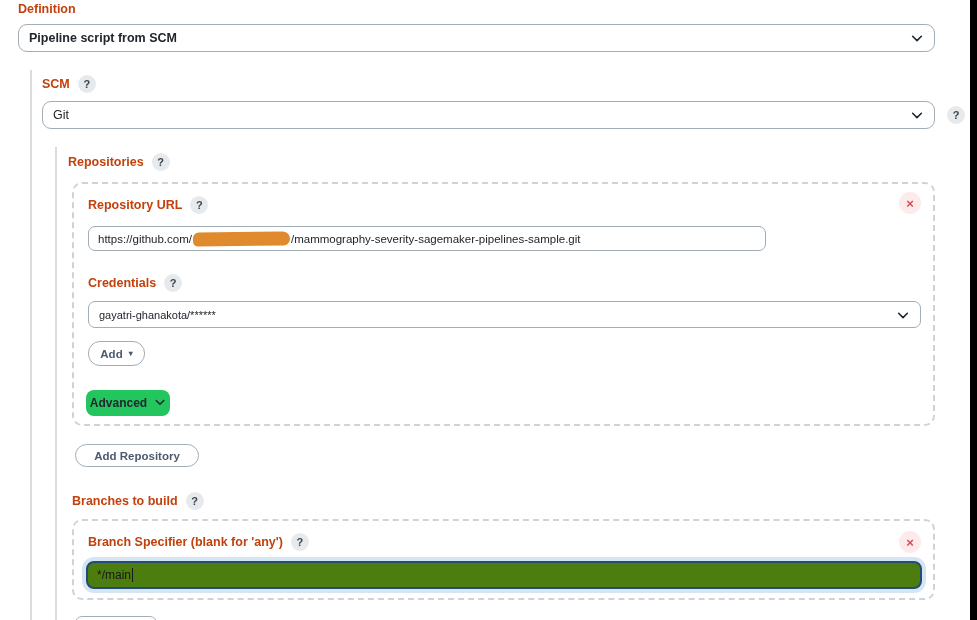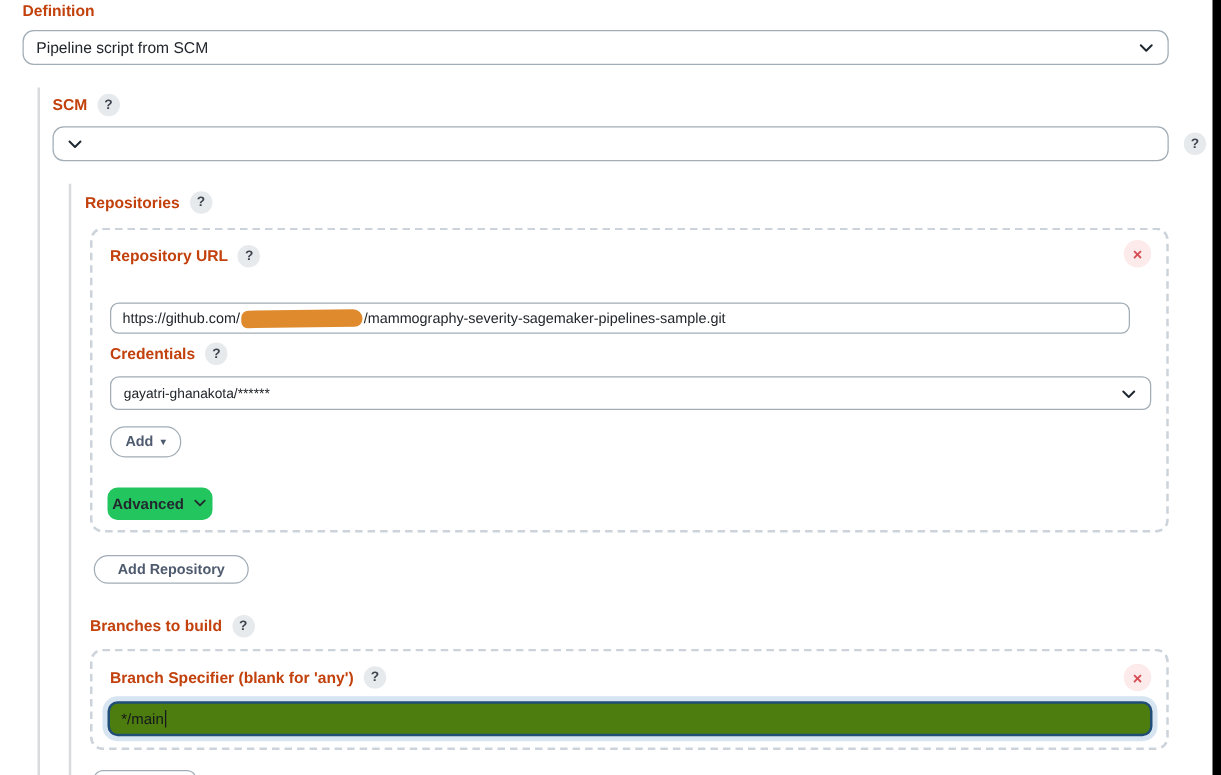--- a/index.html
+++ b/index.html
@@ -191,37 +191,38 @@
 </style>
 </head>
 <body>
 
 <div class="screen">
 
   <div class="form-label-row" style="left:18px; top:0px;">
     <span class="form-label">Definition</span>
   </div>
 
-  <div class="select" style="left:18px; top:24px; width:917px; height:28px;">
+  <div class="select" style="left:18px; top:24px; width:917px; height:28px;font-weight:bold;">
     <span class="select-value">Pipeline script from SCM</span>
     <span class="chev">
       <svg width="14" height="14" viewBox="0 0 16 16">
           <path d="M3 6l5 5 5-5" fill="none" stroke="#1d2730" stroke-width="1.8" stroke-linecap="round" stroke-linejoin="round"></path>
         </svg>
     </span>
   </div>
 
   <div class="vline vline-1"></div>
 
   <div class="form-label-row" style="left:42px; top:75px;">
     <span class="form-label">SCM</span>
     <span class="help-badge">?</span>
   </div>
 
   <div class="select" style="left:42px; top:101px; width:893px; height:28px;">
+    <span class="select-value">Git</span>
     <span class="chev">
       <svg width="14" height="14" viewBox="0 0 16 16">
           <path d="M3 6l5 5 5-5" fill="none" stroke="#1d2730" stroke-width="1.8" stroke-linecap="round" stroke-linejoin="round"></path>
         </svg>
     </span>
   </div>
   <span class="help-badge" style="position:absolute; left:947px; top:106px;">?</span>
 
   <div class="vline vline-2"></div>
 
@@ -232,21 +233,21 @@
 
   <div class="dashed-box" style="left:72px; top:182px; width:863px; height:244px;"></div>
 
   <div class="form-label-row" style="left:88px; top:196px;">
     <span class="form-label">Repository URL</span>
     <span class="help-badge">?</span>
   </div>
 
   <div class="delete-btn" style="left:899px; top:192px;">×</div>
 
-  <div class="text-input" style="left:88px; top:226px; width:816px; height:25px;margin-top:16px;">
+  <div class="text-input" style="left:88px; top:226px; width:678px; height:25px;">
     <span>https://github.com/</span>
     <span class="redaction"></span>
     <span>/mammography-severity-sagemaker-pipelines-sample.git</span>
   </div>
 
   <div class="form-label-row" style="left:88px; top:274px;">
     <span class="form-label">Credentials</span>
     <span class="help-badge">?</span>
   </div>
 

